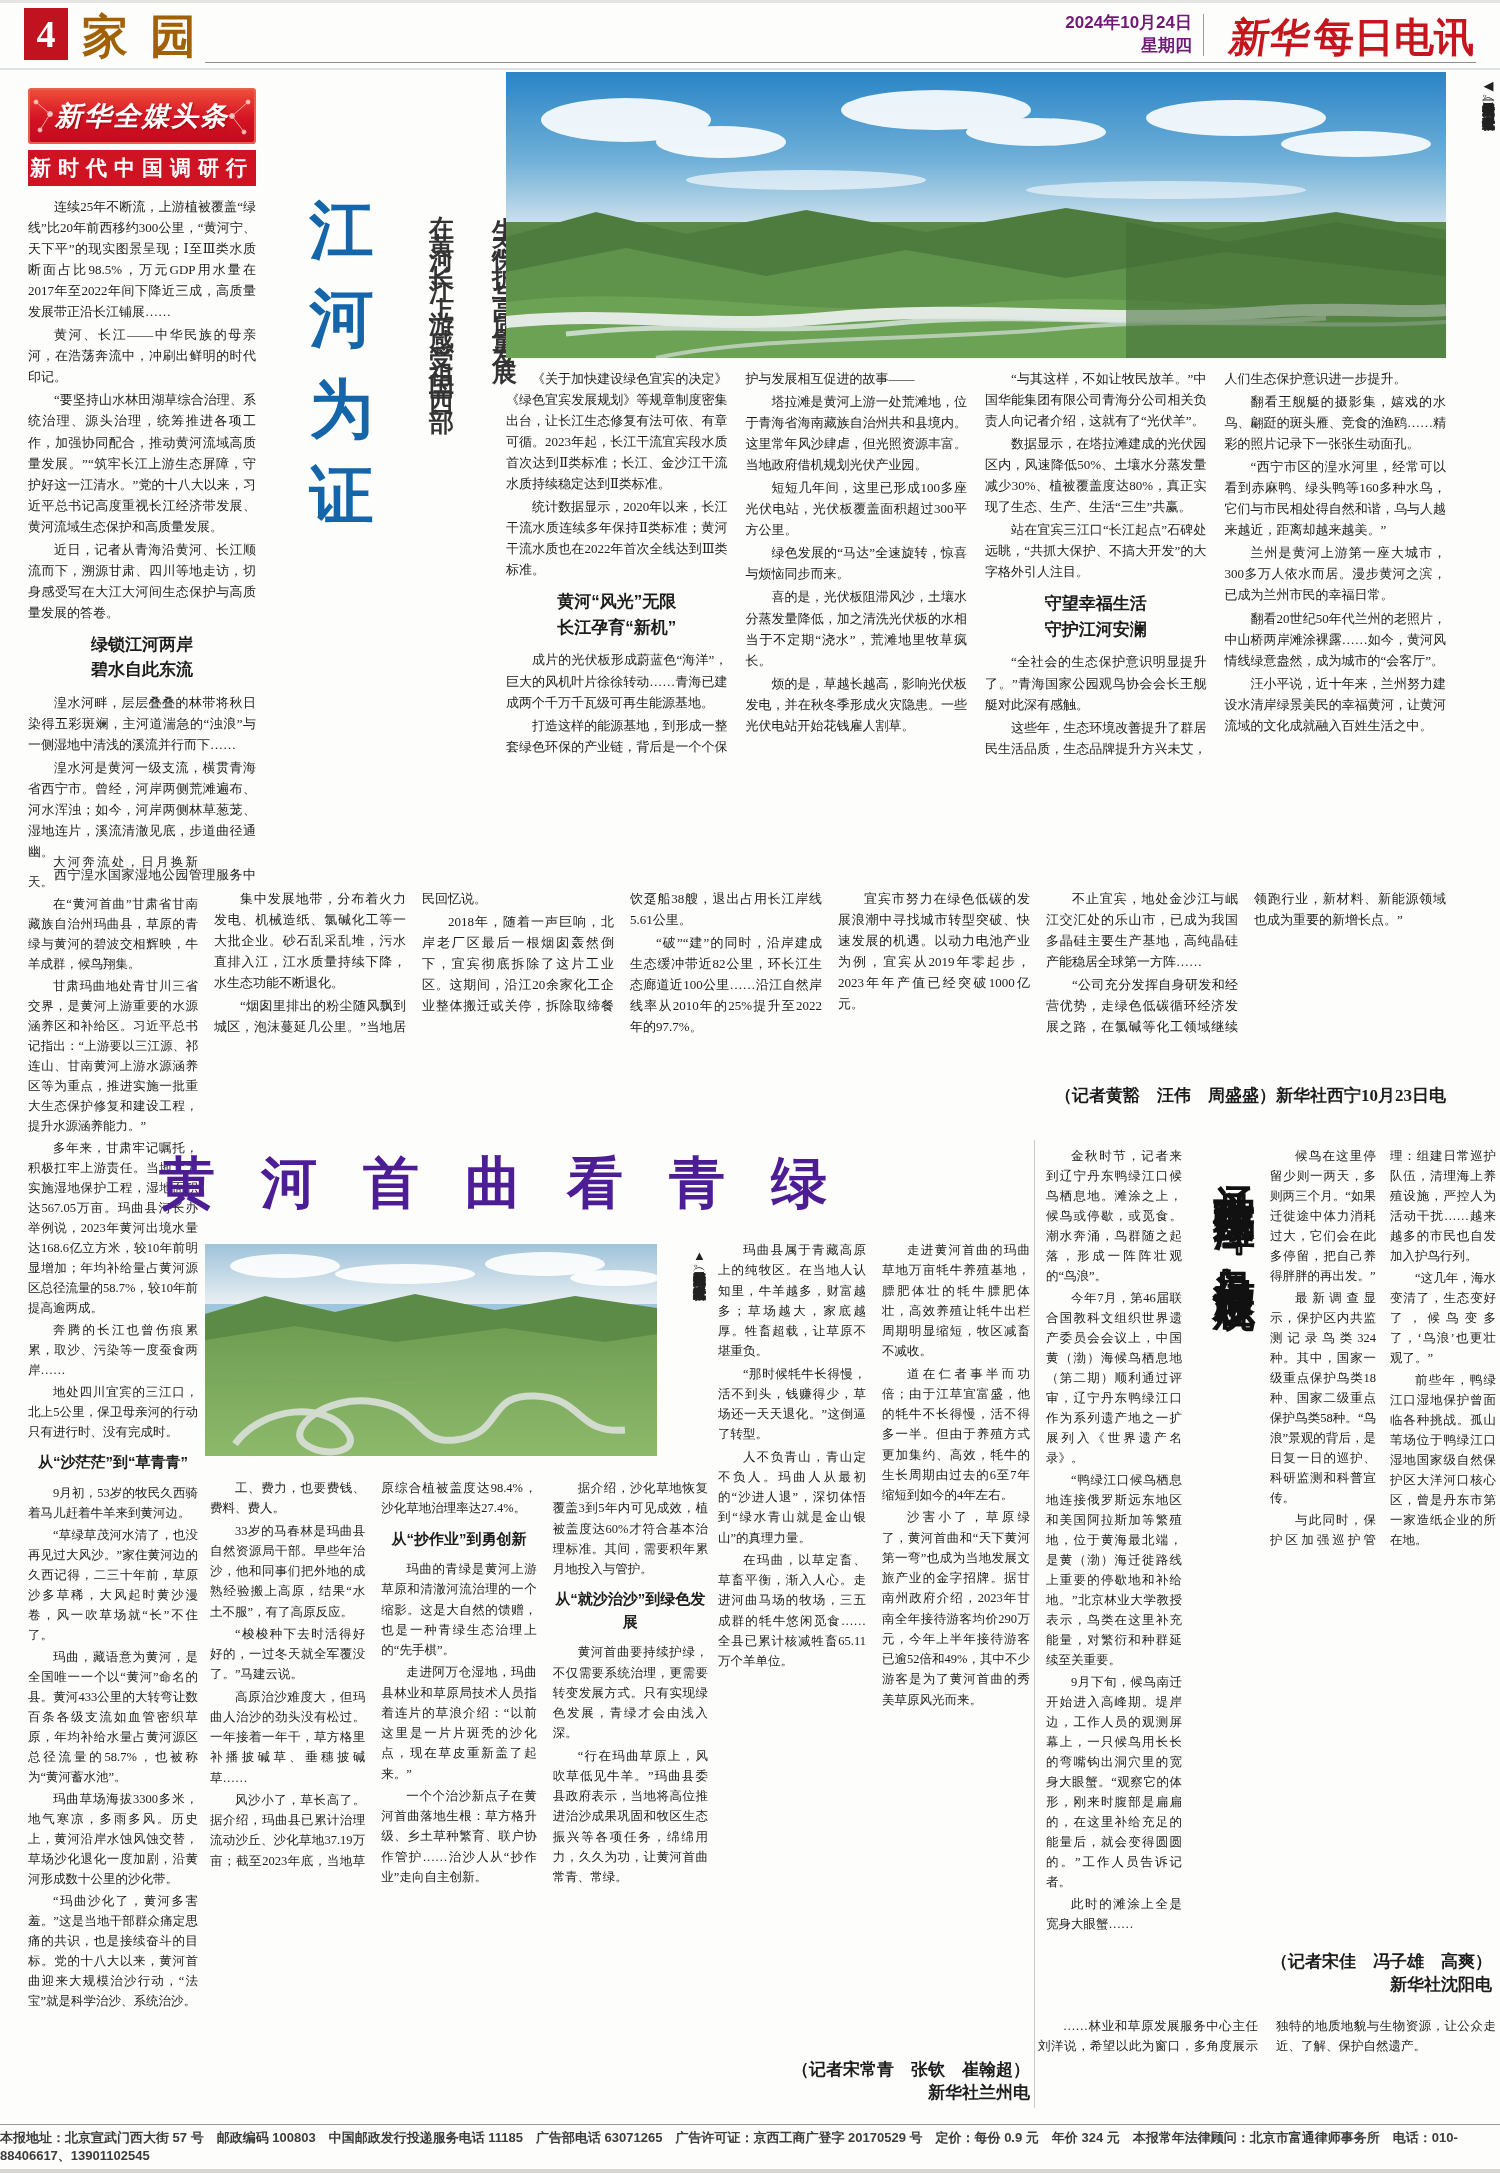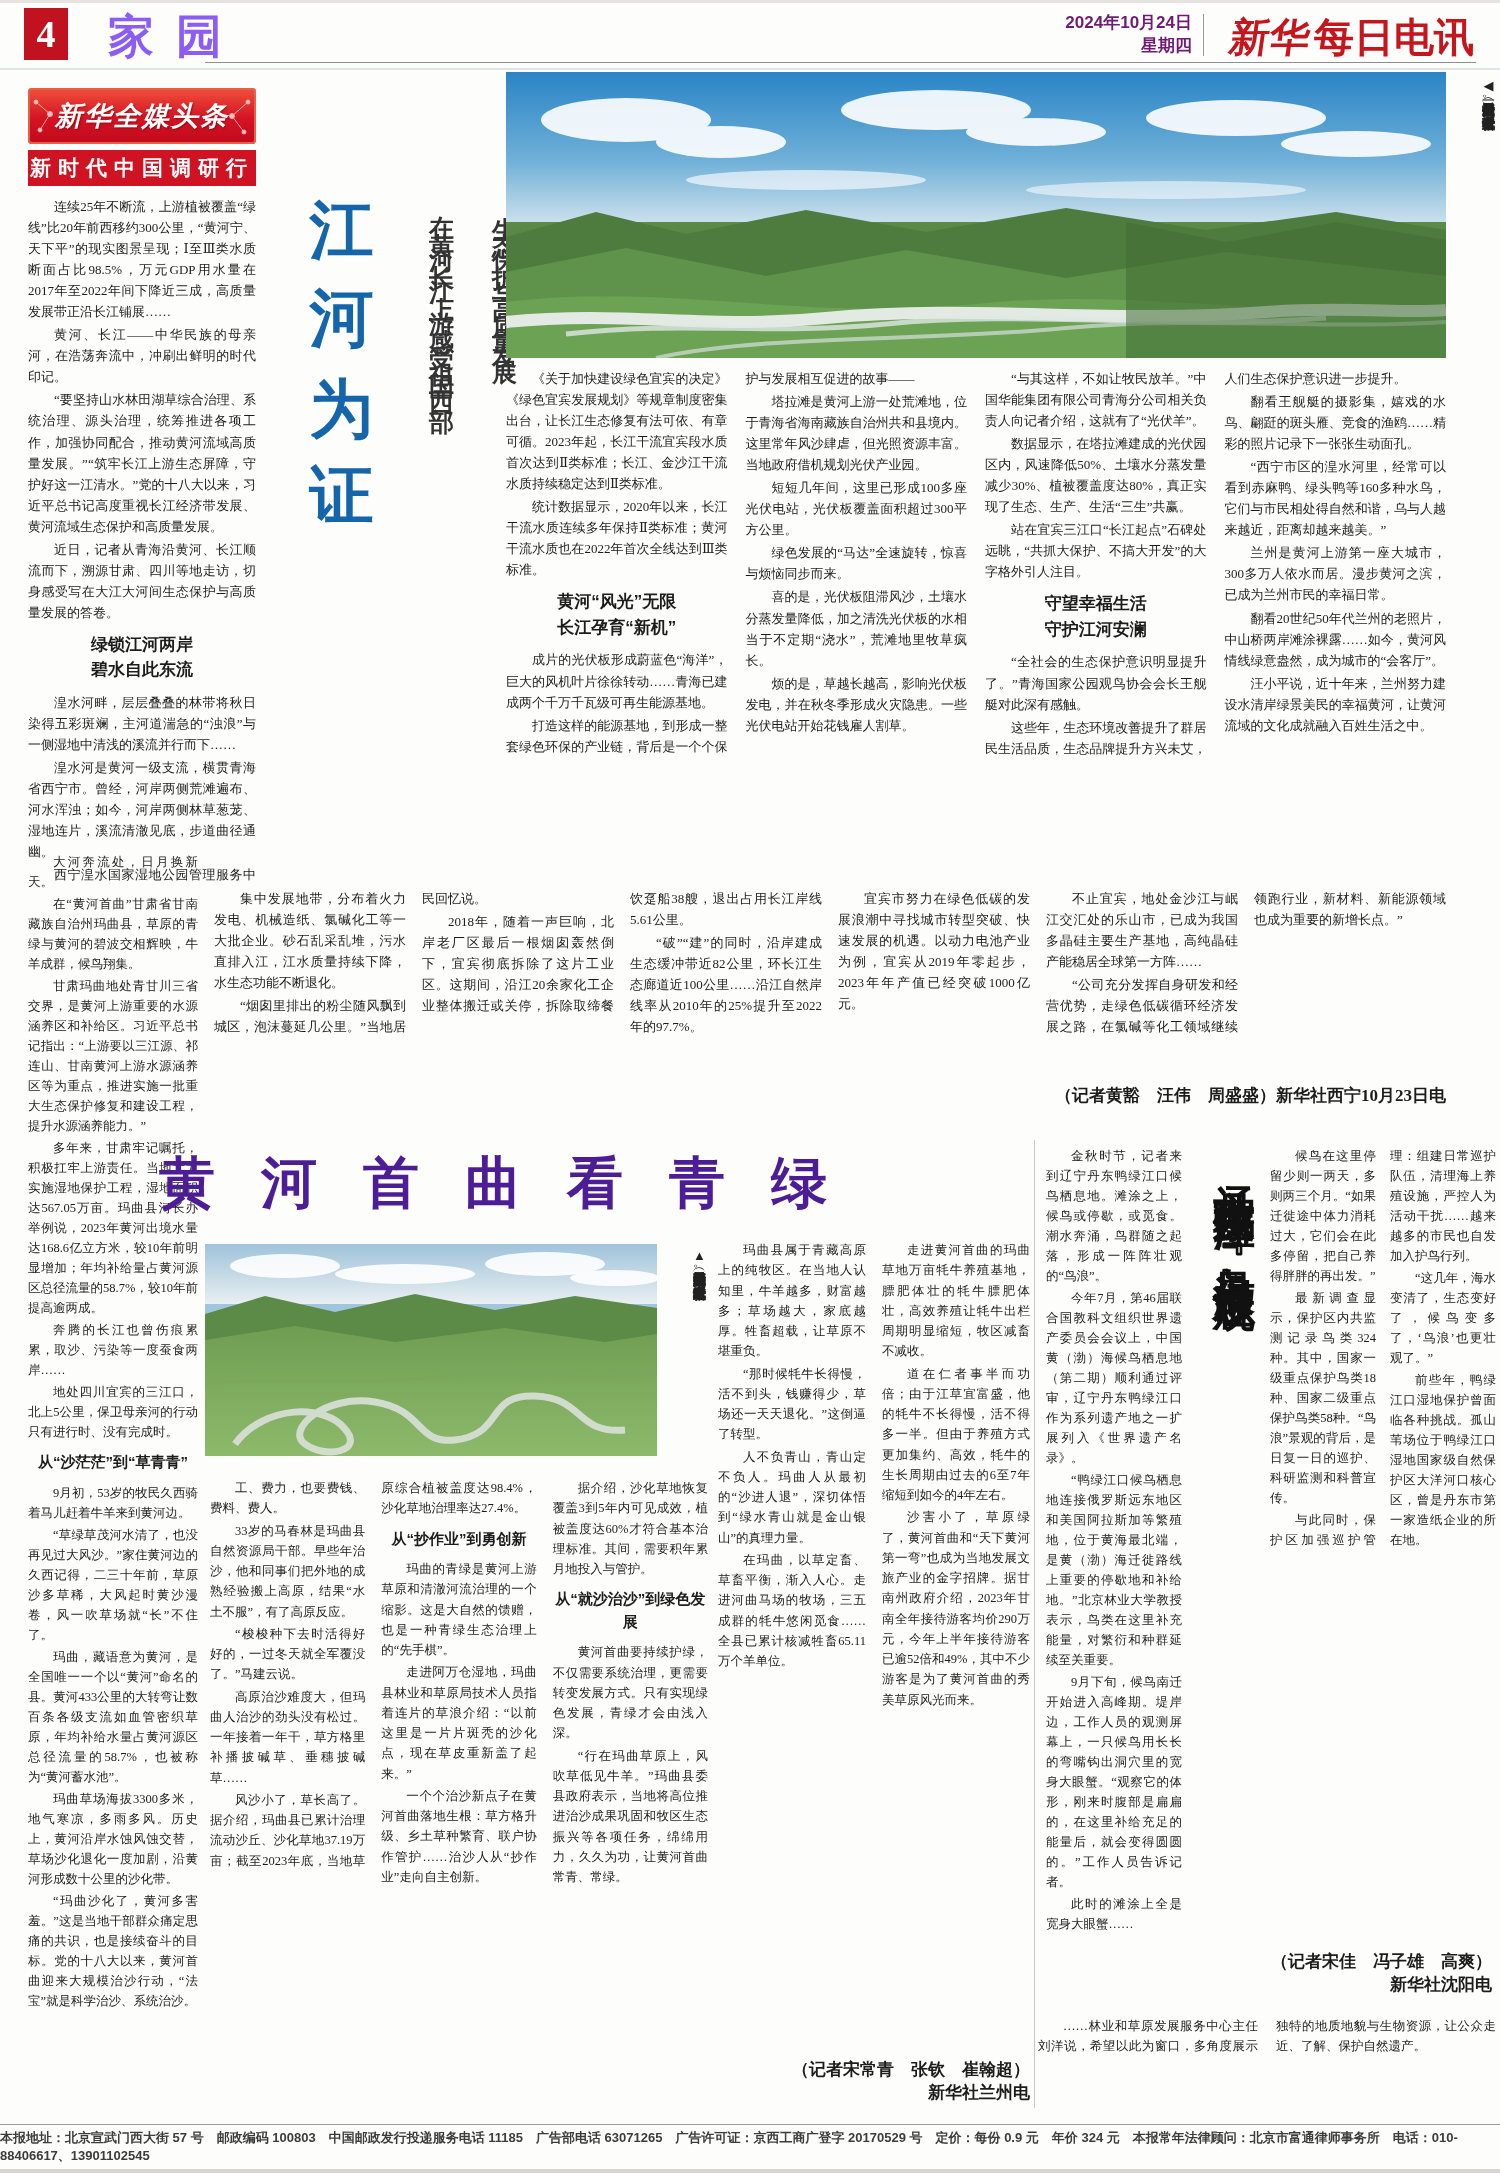--- a/index.html
+++ b/index.html
@@ -5,21 +5,21 @@
   html,body{margin:0;padding:0;background:#e9e7e4;}
   #paper{position:relative;width:1500px;height:2173px;background:#fdfdfc;margin:0 auto;
          font-family:"Liberation Serif","DejaVu Serif",serif;color:#1c1c1c;overflow:hidden;}
   .abs{position:absolute;}
   p{margin:0 0 2px 0;text-indent:2em;text-align:justify;}
 
   
   .pageno{left:24px;top:8px;width:44px;height:52px;background:#c0121f;color:#fff;
           display:flex;align-items:center;justify-content:center;
           font:bold 38px "Liberation Serif",serif;}
-  .section-title{left:82px;top:6px;font-size:46px;font-weight:bold;color:#8b5cf6;letter-spacing:22px;margin-left:26px;}
+  .section-title{left:82px;top:6px;font-size:46px;font-weight:bold;color:#a16207;letter-spacing:22px;}
   .header-rule{left:205px;top:62px;right:24px;height:1px;background:#8f8f8f;}
   .header-rule2{left:0;top:68px;width:1500px;height:2px;background:#dfe3e6;}
   .date-block{right:308px;top:12px;text-align:right;font-family:"Liberation Sans",sans-serif;
               font-weight:bold;font-size:17px;line-height:1.35;color:#701a75;}
   .date-div{right:296px;top:14px;width:1px;height:42px;background:#9a9a9a;}
   .masthead{right:26px;top:10px;font-size:40px;font-weight:bold;color:#c5161d;white-space:nowrap;}
   .masthead .mh1{display:inline-block;transform:skewX(-8deg);margin-right:4px;}
 
   
   .badge1{left:28px;top:88px;width:228px;height:56px;border-radius:4px;

